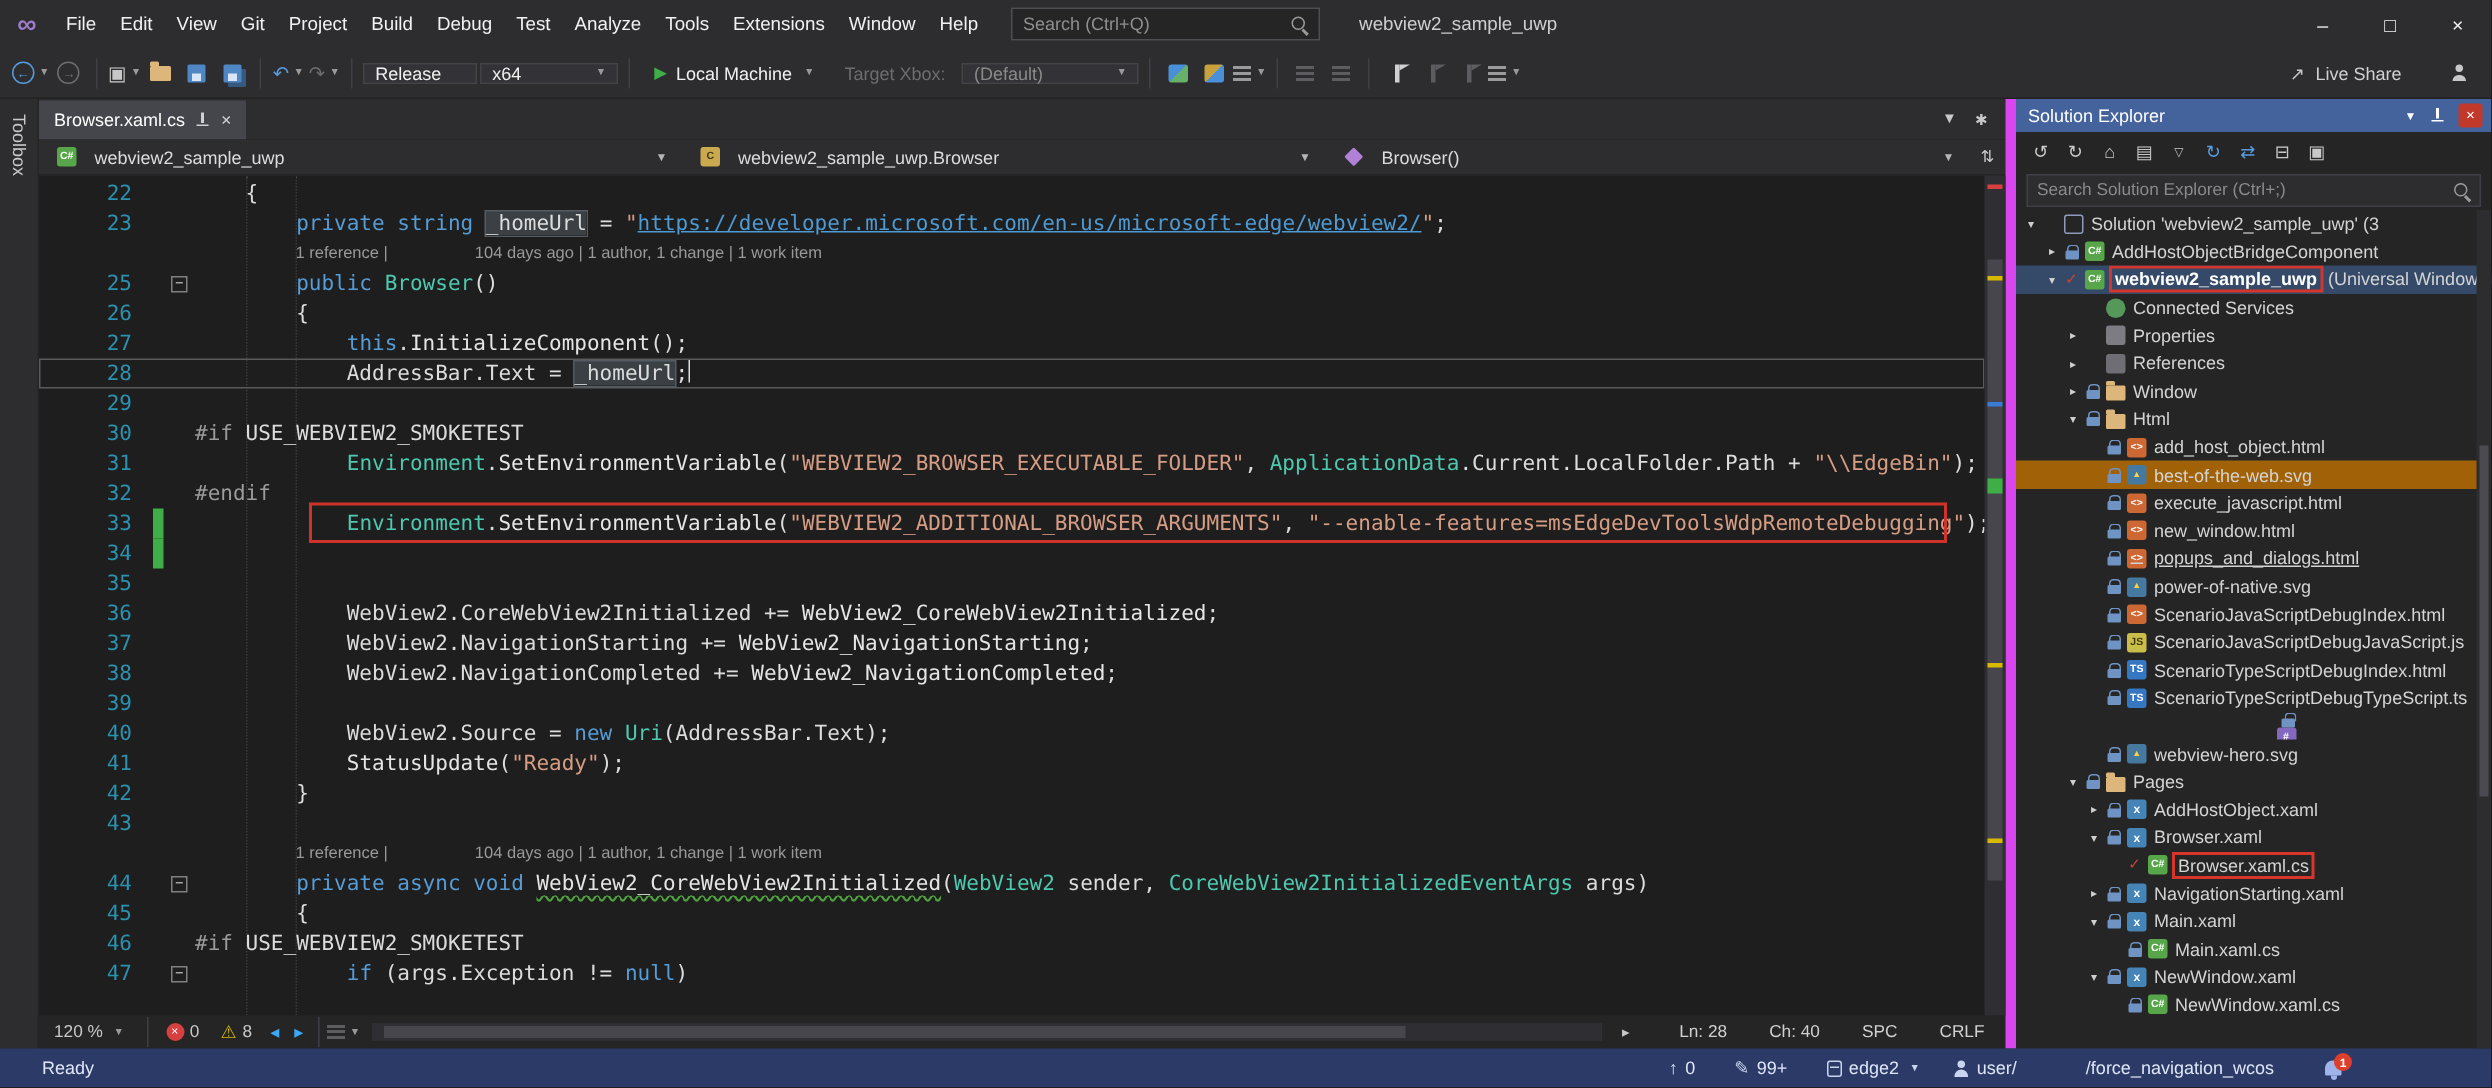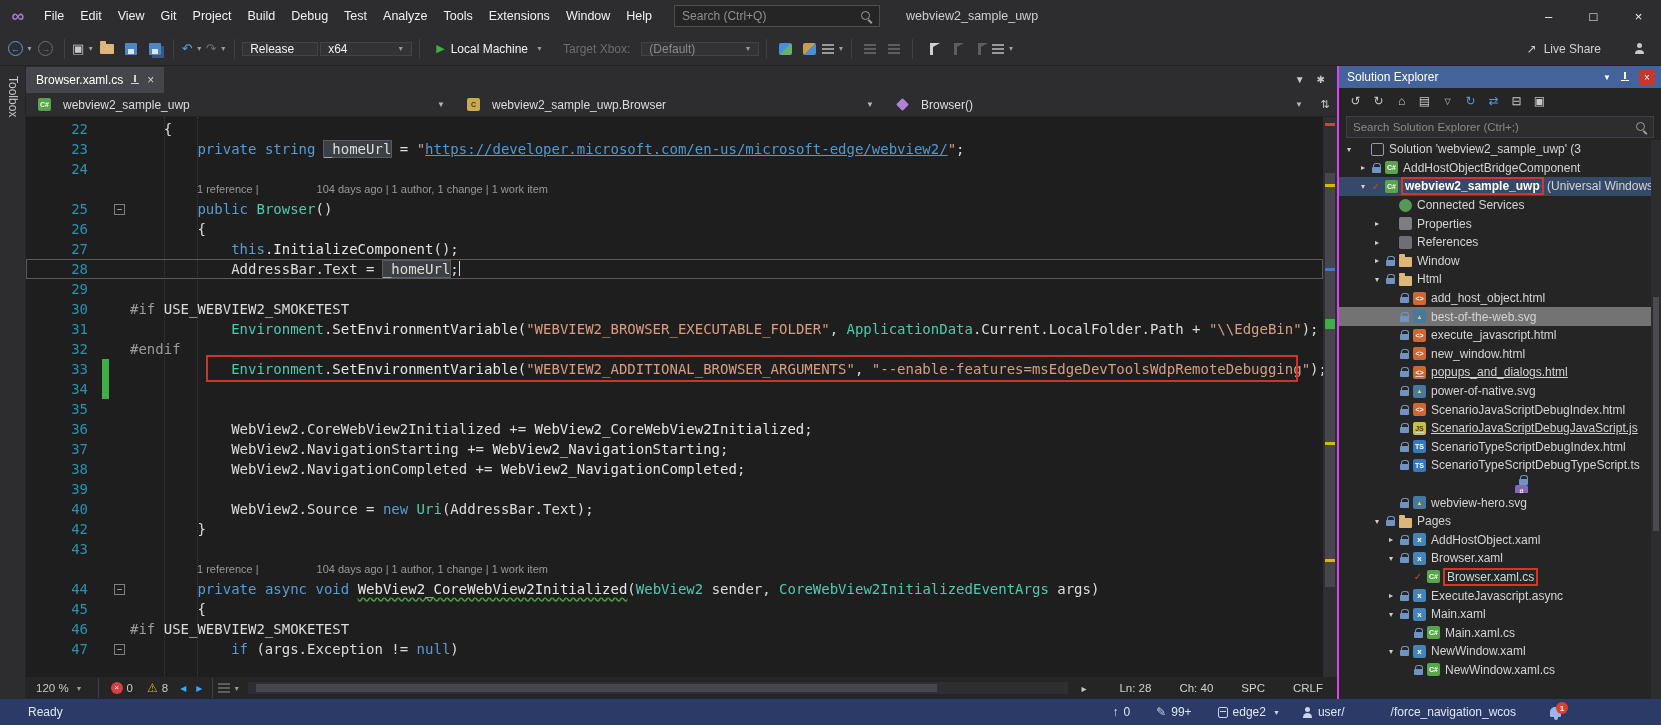--- a/index.html
+++ b/index.html
@@ -93,35 +93,35 @@
 .zoom{display:flex;align-items:center;gap:5px;padding:0 10px}
 .errwarn{display:flex;align-items:center;gap:4px;padding:0 7px}
 .errico{width:12px;height:12px;border-radius:50%;background:#d64040;color:#fff;font-size:8px;display:flex;align-items:center;justify-content:center;line-height:12px}
 .warnico{color:#d7ba00;font-size:12px}
 .navarrow{color:#3da8f5;font-size:12px;padding:0 5px}
 .hscroll{flex:1;height:12px;margin:0 8px;background:#2f2f33;position:relative}
 .hthumb{position:absolute;top:2px;bottom:2px;left:1%;width:83%;background:#46464c}
 .lncluster{display:flex;padding-right:14px;color:#d0d0d0}
 .lncluster span{margin-left:28px}
 
-.solexp{width:324px;background:#252526;border-left:2px solid #d946ef;display:flex;flex-direction:column;flex:none}
+.solexp{width:324px;background:#252526;border-left:7px solid #d946ef;display:flex;flex-direction:column;flex:none}
 .se-caption{height:22px;background:#44639c;color:#fff;display:flex;align-items:center;padding:0 6px 0 8px;font-size:12px;gap:10px;flex:none}
 .se-caption .grow{flex:1}
 .se-close{width:16px;height:16px;background:#c0392b;color:#fff;display:flex;align-items:center;justify-content:center;font-size:10px;border-radius:2px}
 .i-pin.w::before,.i-pin.w::after{background:#fff}
 .se-tools{height:26px;display:flex;align-items:center;gap:2px;padding:0 6px;flex:none}
 .se-tool{width:21px;height:20px;display:flex;align-items:center;justify-content:center;color:#c8c8c8;font-size:12px}
 .se-tool.blue{color:#569cde}
 .se-search{height:26px;padding:2px 7px;flex:none}
 .se-search .box{height:22px;background:#2d2d30;border:1px solid #3f3f46;display:flex;align-items:center;padding:0 6px;font-size:11.5px;color:#8a8a8a}
 .se-search .ph{flex:1;white-space:nowrap;overflow:hidden}
 .tree{flex:1;overflow:hidden;position:relative}
 .trow{height:18.6px;display:flex;align-items:center;font-size:12px;color:#d4d4d4;white-space:pre;overflow:hidden}
 .trow.sel{background:#354a68}
-.trow.hl{background:#737373}
+.trow.hl{background:#a16207}
 .tarr{width:12px;flex:none;font-size:8px;color:#cfcfcf;text-align:center}
 .tex{width:14px;flex:none;display:flex;align-items:center;justify-content:center}
 .chk{color:#d04437;font-weight:bold;font-size:10px;font-family:"DejaVu Sans",sans-serif}
 .ilock{position:relative;width:9px;height:6px;background:#6f94c4;border-radius:1px;display:inline-block;margin-top:4px}
 .ilock::before{content:'';position:absolute;top:-4px;left:1.5px;width:6px;height:5px;border:1.5px solid #6f94c4;border-bottom:none;border-radius:3px 3px 0 0}
 .fi{width:13px;height:13px;border-radius:2px;display:inline-flex;align-items:center;justify-content:center;font:bold 7px "Liberation Sans",sans-serif;color:#fff;flex:none;margin:0 5px 0 2px}
 .fi-solution{background:transparent;border:1.5px solid #8f9bbc}
 .fi-csproj,.fi-cs{background:#57a64a}
 .fi-folder{background:#dcb67a;height:10px;margin-top:3px;position:relative;border-radius:1px}
 .fi-folder::before{content:'';position:absolute;top:-3px;left:0;width:6px;height:3px;background:#dcb67a;border-radius:1px 1px 0 0}
@@ -309,38 +309,38 @@
         <div class="nav-extra">⇅</div>
       </div>
 
       <div class="code-wrap">
         <div class="code-area">
           <div class="guide" style="left:138px"></div>
           <div class="guide" style="left:171px"></div>
           <div>
               <div class="crow"><span class="lnum">22</span><span class="chg"></span><span class="fold"></span><span class="ctext"><span class="c-pl">    {</span></span></div>
               <div class="crow"><span class="lnum">23</span><span class="chg"></span><span class="fold"></span><span class="ctext"><span class="c-pl">        </span><span class="c-kw">private</span><span class="c-pl"> </span><span class="c-kw">string</span><span class="c-pl"> </span><span class="c-pl c-ref">_homeUrl</span><span class="c-pl"> = </span><span class="c-st">"</span><span class="c-url">https://developer.microsoft.com/en-us/microsoft-edge/webview2/</span><span class="c-st">"</span><span class="c-pl">;</span></span></div>
-              <div class="crow"><span class="lnum">24</span><span class="chg"></span><span class="fold"></span><span class="ctext"></span></div>
               <div class="crow"><span class="lnum"></span><span class="chg"></span><span class="fold"></span><span class="ctext lens-text"><span>1 reference |</span><span class="lens-right">104 days ago | 1 author, 1 change | 1 work item</span></span></div>
               <div class="crow"><span class="lnum">25</span><span class="chg"></span><span class="fold"><span class="foldbox">−</span></span><span class="ctext"><span class="c-pl">        </span><span class="c-kw">public</span><span class="c-pl"> </span><span class="c-ty">Browser</span><span class="c-pl">()</span></span></div>
               <div class="crow"><span class="lnum">26</span><span class="chg"></span><span class="fold"></span><span class="ctext"><span class="c-pl">        {</span></span></div>
               <div class="crow"><span class="lnum">27</span><span class="chg"></span><span class="fold"></span><span class="ctext"><span class="c-pl">            </span><span class="c-kw">this</span><span class="c-pl">.</span><span class="c-me">InitializeComponent</span><span class="c-pl">();</span></span></div>
               <div class="crow cur"><span class="lnum">28</span><span class="chg"></span><span class="fold"></span><span class="ctext"><span class="c-pl">            AddressBar.Text = </span><span class="c-pl c-ref">_homeUrl</span><span class="c-pl">;</span><span class="vcaret"></span></span></div>
               <div class="crow"><span class="lnum">29</span><span class="chg"></span><span class="fold"></span><span class="ctext"></span></div>
               <div class="crow"><span class="lnum">30</span><span class="chg"></span><span class="fold"></span><span class="ctext"><span class="c-pp">#if</span><span class="c-pl"> USE_WEBVIEW2_SMOKETEST</span></span></div>
               <div class="crow"><span class="lnum">31</span><span class="chg"></span><span class="fold"></span><span class="ctext"><span class="c-pl">            </span><span class="c-ty">Environment</span><span class="c-pl">.</span><span class="c-me">SetEnvironmentVariable</span><span class="c-pl">(</span><span class="c-st">"WEBVIEW2_BROWSER_EXECUTABLE_FOLDER"</span><span class="c-pl">, </span><span class="c-ty">ApplicationData</span><span class="c-pl">.Current.LocalFolder.Path + </span><span class="c-st">"\\EdgeBin"</span><span class="c-pl">);</span></span></div>
               <div class="crow"><span class="lnum">32</span><span class="chg"></span><span class="fold"></span><span class="ctext"><span class="c-pp">#endif</span></span></div>
               <div class="crow"><span class="lnum">33</span><span class="chg on"></span><span class="fold"></span><span class="ctext"><span class="c-pl">            </span><span class="c-ty">Environment</span><span class="c-pl">.</span><span class="c-me">SetEnvironmentVariable</span><span class="c-pl">(</span><span class="c-st">"WEBVIEW2_ADDITIONAL_BROWSER_ARGUMENTS"</span><span class="c-pl">, </span><span class="c-st">"--enable-features=msEdgeDevToolsWdpRemoteDebugging"</span><span class="c-pl">);</span></span><div class="ann"></div></div>
               <div class="crow"><span class="lnum">34</span><span class="chg on"></span><span class="fold"></span><span class="ctext"></span></div>
               <div class="crow"><span class="lnum">35</span><span class="chg"></span><span class="fold"></span><span class="ctext"></span></div>
               <div class="crow"><span class="lnum">36</span><span class="chg"></span><span class="fold"></span><span class="ctext"><span class="c-pl">            WebView2.CoreWebView2Initialized += </span><span class="c-me">WebView2_CoreWebView2Initialized</span><span class="c-pl">;</span></span></div>
               <div class="crow"><span class="lnum">37</span><span class="chg"></span><span class="fold"></span><span class="ctext"><span class="c-pl">            WebView2.NavigationStarting += </span><span class="c-me">WebView2_NavigationStarting</span><span class="c-pl">;</span></span></div>
               <div class="crow"><span class="lnum">38</span><span class="chg"></span><span class="fold"></span><span class="ctext"><span class="c-pl">            WebView2.NavigationCompleted += </span><span class="c-me">WebView2_NavigationCompleted</span><span class="c-pl">;</span></span></div>
               <div class="crow"><span class="lnum">39</span><span class="chg"></span><span class="fold"></span><span class="ctext"></span></div>
               <div class="crow"><span class="lnum">40</span><span class="chg"></span><span class="fold"></span><span class="ctext"><span class="c-pl">            WebView2.Source = </span><span class="c-kw">new</span><span class="c-pl"> </span><span class="c-ty">Uri</span><span class="c-pl">(AddressBar.Text);</span></span></div>
+              <div class="crow"><span class="lnum">41</span><span class="chg"></span><span class="fold"></span><span class="ctext"><span class="c-pl">            </span><span class="c-me">StatusUpdate</span><span class="c-pl">(</span><span class="c-st">"Ready"</span><span class="c-pl">);</span></span></div>
               <div class="crow"><span class="lnum">42</span><span class="chg"></span><span class="fold"></span><span class="ctext"><span class="c-pl">        }</span></span></div>
               <div class="crow"><span class="lnum">43</span><span class="chg"></span><span class="fold"></span><span class="ctext"></span></div>
               <div class="crow"><span class="lnum"></span><span class="chg"></span><span class="fold"></span><span class="ctext lens-text"><span>1 reference |</span><span class="lens-right">104 days ago | 1 author, 1 change | 1 work item</span></span></div>
               <div class="crow"><span class="lnum">44</span><span class="chg"></span><span class="fold"><span class="foldbox">−</span></span><span class="ctext"><span class="c-pl">        </span><span class="c-kw">private</span><span class="c-pl"> </span><span class="c-kw">async</span><span class="c-pl"> </span><span class="c-kw">void</span><span class="c-pl"> </span><span class="c-me c-sq">WebView2_CoreWebView2Initialized</span><span class="c-pl">(</span><span class="c-ty">WebView2</span><span class="c-pl"> sender, </span><span class="c-ty">CoreWebView2InitializedEventArgs</span><span class="c-pl"> args)</span></span></div>
               <div class="crow"><span class="lnum">45</span><span class="chg"></span><span class="fold"></span><span class="ctext"><span class="c-pl">        {</span></span></div>
               <div class="crow"><span class="lnum">46</span><span class="chg"></span><span class="fold"></span><span class="ctext"><span class="c-pp">#if</span><span class="c-pl"> USE_WEBVIEW2_SMOKETEST</span></span></div>
               <div class="crow"><span class="lnum">47</span><span class="chg"></span><span class="fold"><span class="foldbox">−</span></span><span class="ctext"><span class="c-pl">            </span><span class="c-kw">if</span><span class="c-pl"> (args.Exception != </span><span class="c-kw">null</span><span class="c-pl">)</span></span></div>
             </div>
         </div>
         <div class="vscroll">
@@ -423,30 +423,30 @@
             <div class="trow" style="padding-left: 32px;"><span class="tarr">▸</span><span class="tex"></span><span class="fi fi-references"></span><span class="tlab">References</span></div>
             <div class="trow" style="padding-left: 32px;"><span class="tarr">▸</span><span class="tex"><span class="ilock"></span></span><span class="fi fi-folder"></span><span class="tlab">Window</span></div>
             <div class="trow" style="padding-left: 32px;"><span class="tarr">▾</span><span class="tex"><span class="ilock"></span></span><span class="fi fi-folder"></span><span class="tlab">Html</span></div>
             <div class="trow" style="padding-left: 46px;"><span class="tarr"></span><span class="tex"><span class="ilock"></span></span><span class="fi fi-html">&lt;&gt;</span><span class="tlab">add_host_object.html</span></div>
             <div class="trow hl" style="padding-left: 46px;"><span class="tarr"></span><span class="tex"><span class="ilock"></span></span><span class="fi fi-svg">▲</span><span class="tlab">best-of-the-web.svg</span></div>
             <div class="trow" style="padding-left: 46px;"><span class="tarr"></span><span class="tex"><span class="ilock"></span></span><span class="fi fi-html">&lt;&gt;</span><span class="tlab">execute_javascript.html</span></div>
             <div class="trow" style="padding-left: 46px;"><span class="tarr"></span><span class="tex"><span class="ilock"></span></span><span class="fi fi-html">&lt;&gt;</span><span class="tlab">new_window.html</span></div>
             <div class="trow" style="padding-left: 46px; text-decoration: underline;"><span class="tarr"></span><span class="tex"><span class="ilock"></span></span><span class="fi fi-html">&lt;&gt;</span><span class="tlab">popups_and_dialogs.html</span></div>
             <div class="trow" style="padding-left: 46px;"><span class="tarr"></span><span class="tex"><span class="ilock"></span></span><span class="fi fi-svg">▲</span><span class="tlab">power-of-native.svg</span></div>
             <div class="trow" style="padding-left: 46px;"><span class="tarr"></span><span class="tex"><span class="ilock"></span></span><span class="fi fi-html">&lt;&gt;</span><span class="tlab">ScenarioJavaScriptDebugIndex.html</span></div>
-            <div class="trow" style="padding-left: 46px; text-decoration: underline;"><span class="tarr"></span><span class="tex"><span class="ilock"></span></span><span class="fi fi-js">JS</span><span class="tlab">ScenarioJavaScriptDebugJavaScript.js</span></div>
+            <div class="trow" style="padding-left: 46px;"><span class="tarr"></span><span class="tex"><span class="ilock"></span></span><span class="fi fi-js">JS</span><span class="tlab">ScenarioJavaScriptDebugJavaScript.js</span></div>
             <div class="trow" style="padding-left: 46px;"><span class="tarr"></span><span class="tex"><span class="ilock"></span></span><span class="fi fi-ts">TS</span><span class="tlab">ScenarioTypeScriptDebugIndex.html</span></div>
             <div class="trow" style="padding-left: 46px;"><span class="tarr"></span><span class="tex"><span class="ilock"></span></span><span class="fi fi-ts">TS</span><span class="tlab">ScenarioTypeScriptDebugTypeScript.ts</span></div>
             <div class="trow" style="padding-left: 46px; flex-direction: column;"><span class="tarr"></span><span class="tex"><span class="ilock"></span></span><span class="fi fi-css">#</span><span class="tlab">style.css</span></div>
             <div class="trow" style="padding-left: 46px;"><span class="tarr"></span><span class="tex"><span class="ilock"></span></span><span class="fi fi-svg">▲</span><span class="tlab">webview-hero.svg</span></div>
             <div class="trow" style="padding-left: 32px;"><span class="tarr">▾</span><span class="tex"><span class="ilock"></span></span><span class="fi fi-folder"></span><span class="tlab">Pages</span></div>
             <div class="trow" style="padding-left: 46px;"><span class="tarr">▸</span><span class="tex"><span class="ilock"></span></span><span class="fi fi-xaml">x</span><span class="tlab">AddHostObject.xaml</span></div>
             <div class="trow" style="padding-left: 46px;"><span class="tarr">▾</span><span class="tex"><span class="ilock"></span></span><span class="fi fi-xaml">x</span><span class="tlab">Browser.xaml</span></div>
             <div class="trow" style="padding-left: 60px;"><span class="tarr"></span><span class="tex"><span class="chk">✓</span></span><span class="fi fi-cs">C#</span><span class="tlab redbox">Browser.xaml.cs</span></div>
-            <div class="trow" style="padding-left: 46px;"><span class="tarr">▸</span><span class="tex"><span class="ilock"></span></span><span class="fi fi-xaml">x</span><span class="tlab">ExecuteJavascript.async</span></div>
+            <div class="trow" style="padding-left: 46px;"><span class="tarr">▸</span><span class="tex"><span class="ilock"></span></span><span class="fi fi-xaml">x</span><span class="tlab">NavigationStarting.xaml</span></div>
             <div class="trow" style="padding-left: 46px;"><span class="tarr">▾</span><span class="tex"><span class="ilock"></span></span><span class="fi fi-xaml">x</span><span class="tlab">Main.xaml</span></div>
             <div class="trow" style="padding-left: 60px;"><span class="tarr"></span><span class="tex"><span class="ilock"></span></span><span class="fi fi-cs">C#</span><span class="tlab">Main.xaml.cs</span></div>
             <div class="trow" style="padding-left: 46px;"><span class="tarr">▾</span><span class="tex"><span class="ilock"></span></span><span class="fi fi-xaml">x</span><span class="tlab">NewWindow.xaml</span></div>
             <div class="trow" style="padding-left: 60px;"><span class="tarr"></span><span class="tex"><span class="ilock"></span></span><span class="fi fi-cs">C#</span><span class="tlab">NewWindow.xaml.cs</span></div>
           </div>
         <div class="se-scroll">
             <div class="se-thumb"></div>
           </div>
       </div>
     </div>

